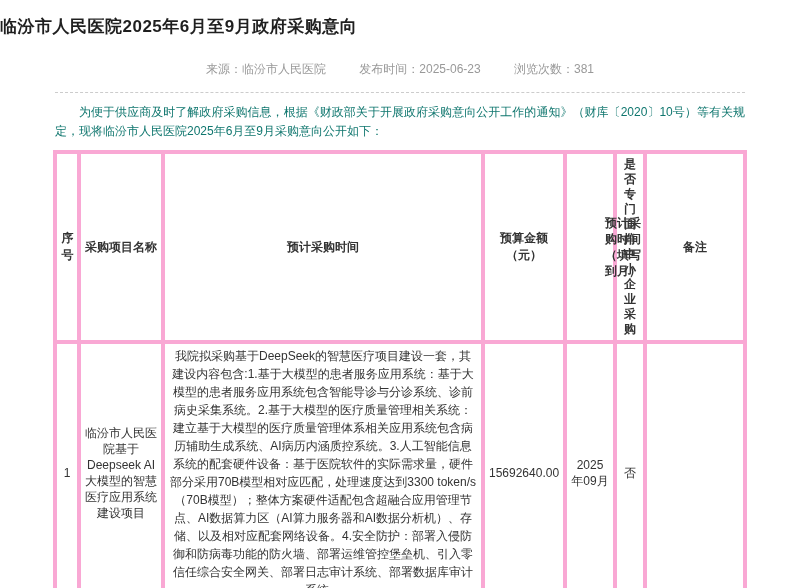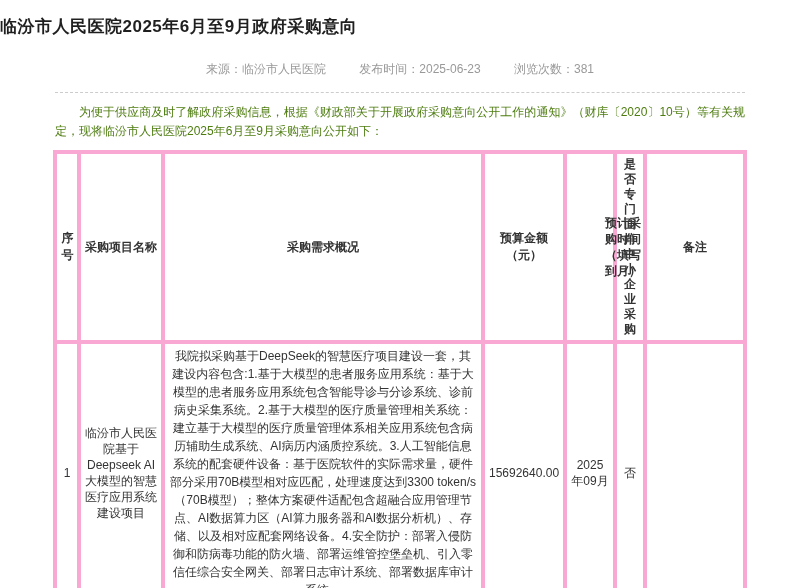--- a/index.html
+++ b/index.html
@@ -30,21 +30,21 @@
     margin:14px auto 0 auto;
     border-top:1px dashed #cccccc;
     height:0;
   }
   .intro {
     width:690px;
     margin:10px auto 0 auto;
     font-size:12px;
     line-height:19px;
     text-indent:2em;
-    color:#4d7c0f;
+    color:#0f766e;
     text-align:justify;
   }
   table.procurement {
     width:690px;
     margin:9px auto 0 auto;
     border-collapse:collapse;
     table-layout:fixed;
     font-size:12px;
     color:#333333;
   }
@@ -104,21 +104,21 @@
       <col style="width:320px">
       <col style="width:82px">
       <col style="width:50px">
       <col style="width:30px">
       <col style="width:100px">
     </colgroup>
     <thead>
       <tr>
         <th><span class="wrap-narrow" style="width:13px;">序号</span></th>
         <th>采购项目名称</th>
-        <th>采购需求概况</th>
+        <th>预计采购时间</th>
         <th>预算金额（元）</th>
         <th><span class="wrap-narrow" style="width:38px;line-height:16px;margin-left:33px;">预计采购时间（填写到月）</span></th>
         <th><span class="vertical">是否专门面向中小企业采购</span></th>
         <th>备注</th>
       </tr>
     </thead>
     <tbody>
       <tr>
         <td>1</td>
         <td style="line-height:16px;">临汾市人民医院基于Deepseek AI大模型的智慧医疗应用系统建设项目</td>

